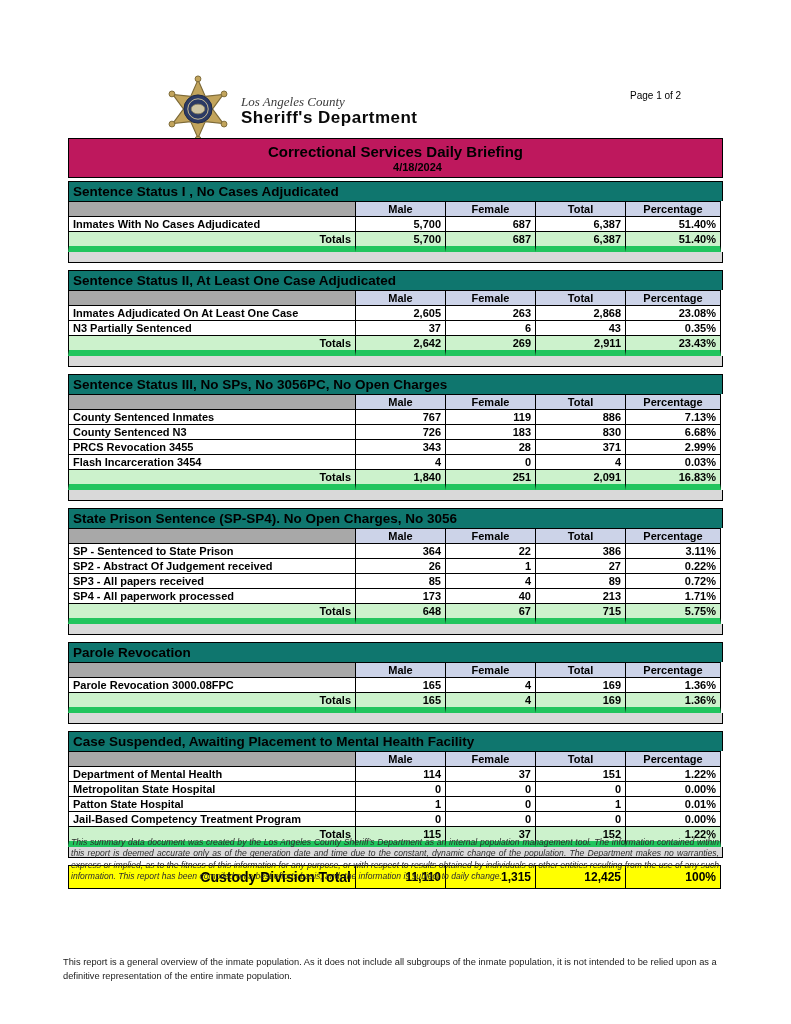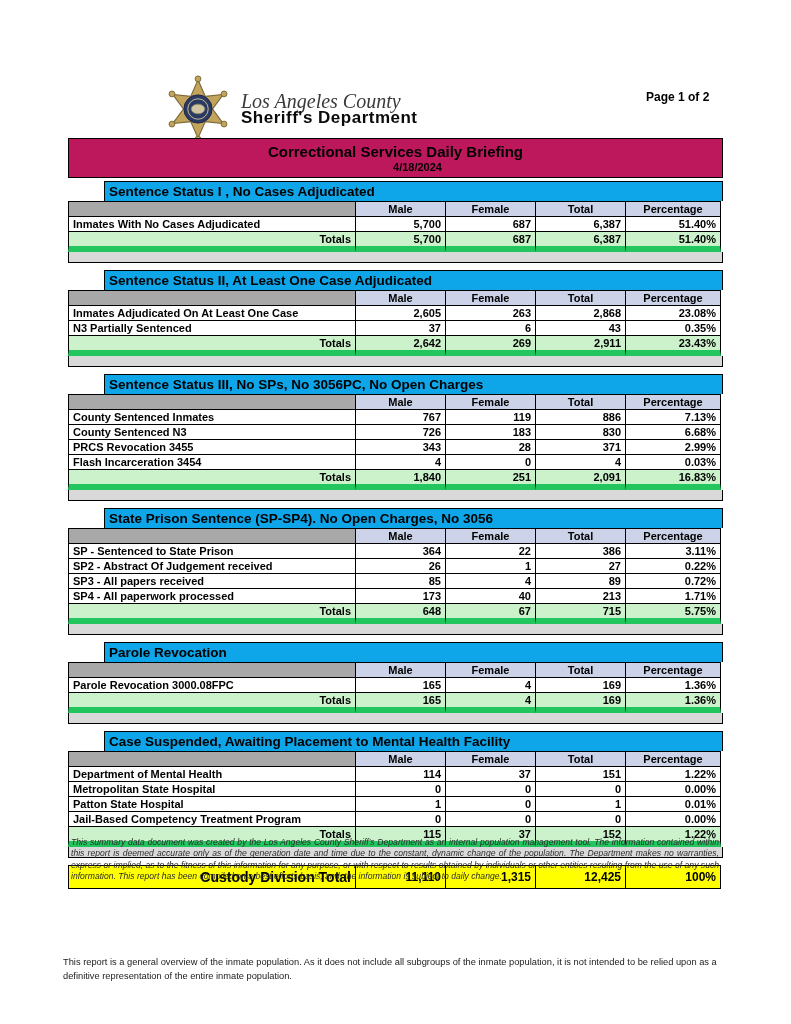--- a/index.html
+++ b/index.html
@@ -4,31 +4,31 @@
 <style>
   html,body{margin:0;padding:0;background:#ffffff;}
   .page{
     position:relative;width:791px;height:1024px;background:#ffffff;overflow:hidden;
     font-family:"Liberation Sans","DejaVu Sans",sans-serif;color:#000;
   }
   
   .letterhead{position:absolute;left:163px;top:74px;display:flex;align-items:center;gap:8px;}
   .star-wrap{width:70px;height:70px;flex:0 0 auto;}
   .logo-text{padding-top:2px;}
-  .logo-county{font-family:"Liberation Serif","DejaVu Serif",serif;font-style:italic;font-size:20px;color:#3a3a3a;line-height:15px;}
+  .logo-county{font-family:"Liberation Serif","DejaVu Serif",serif;font-style:italic;font-size:13px;color:#3a3a3a;line-height:15px;}
   .logo-dept{font-weight:bold;font-size:17px;letter-spacing:.5px;line-height:18px;color:#0a0a0a;}
-  .page-num{position:absolute;left:646px;top:90px;font-size:12px;font-weight:bold;}
+  .page-num{position:absolute;left:630px;top:90px;font-size:10px;font-weight:normal;}
   
   .report{position:absolute;left:68px;top:138px;width:655px;}
   .title-bar{background:#be185d;border:1px solid #000;text-align:center;padding:4px 0 3px 0;margin-bottom:3px;}
   .title-main{font-size:15px;font-weight:bold;line-height:18px;}
   .title-date{font-size:11px;font-weight:bold;line-height:13px;padding-left:44px;}
   .sec-header{
-    background:#0ea5e9;border:1px solid #000;border-bottom:none;
-    font-size:13.5px;font-weight:bold;padding:2px 4px 1px 4px;line-height:16px;margin-left:36px;
+    background:#0f766e;border:1px solid #000;border-bottom:none;
+    font-size:13.5px;font-weight:bold;padding:2px 4px 1px 4px;line-height:16px;
   }
   .row{display:grid;grid-template-columns:287px 90px 90px 90px 96px;}
   .c{
     border-left:1px solid #000;border-top:1px solid #000;
     font-size:11px;font-weight:bold;line-height:14px;height:14px;
     padding:0 4px;white-space:nowrap;overflow:hidden;
   }
   .c:last-child{border-right:1px solid #000;}
   .c.v{text-align:right;}
   .colhead .c{background:#ccd3e8;text-align:center;}

